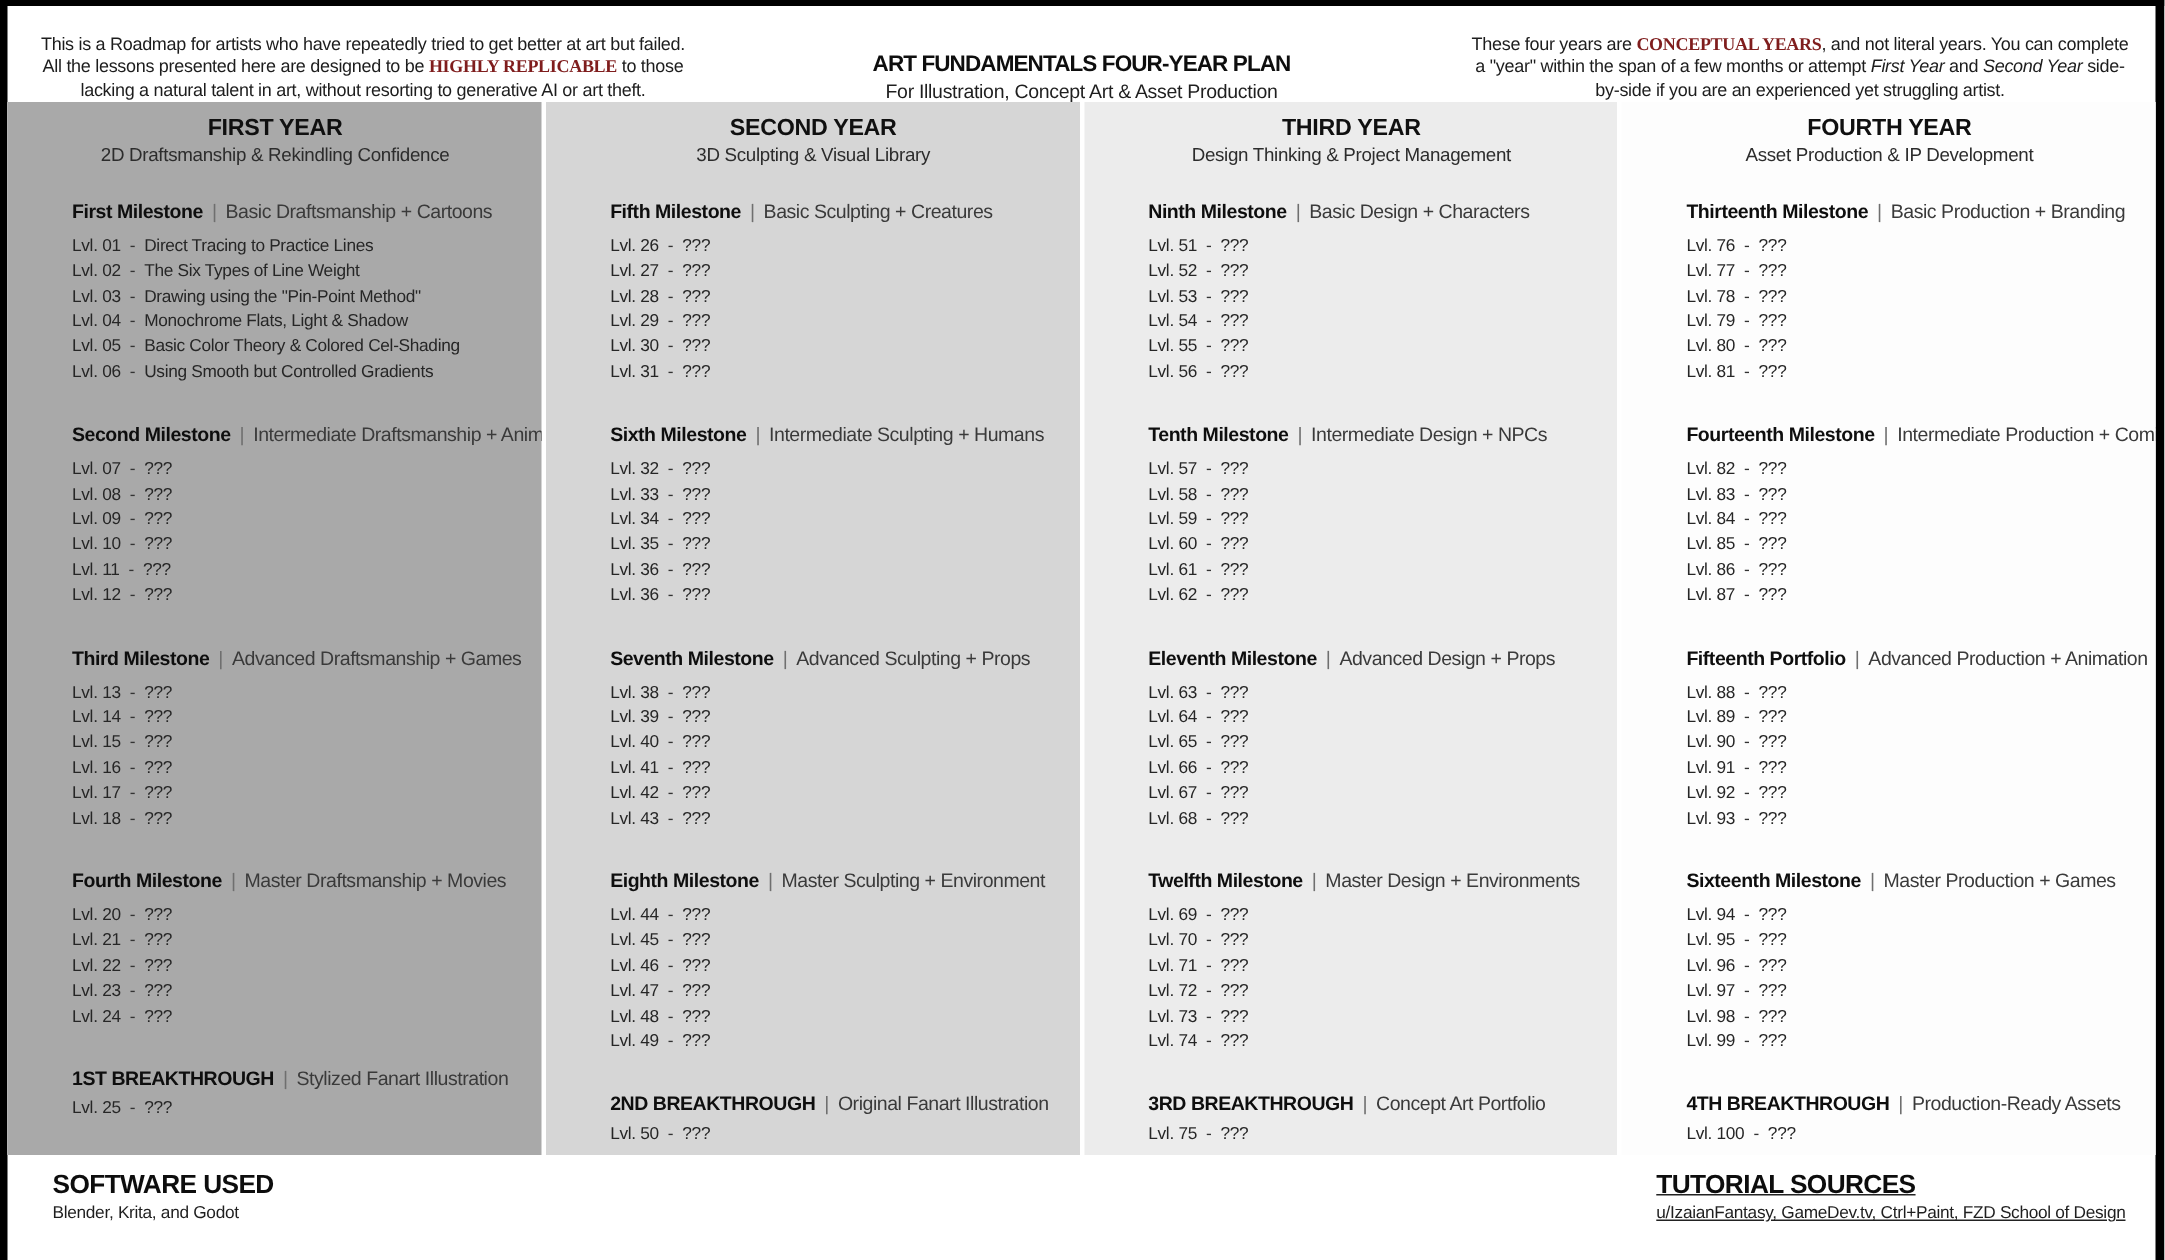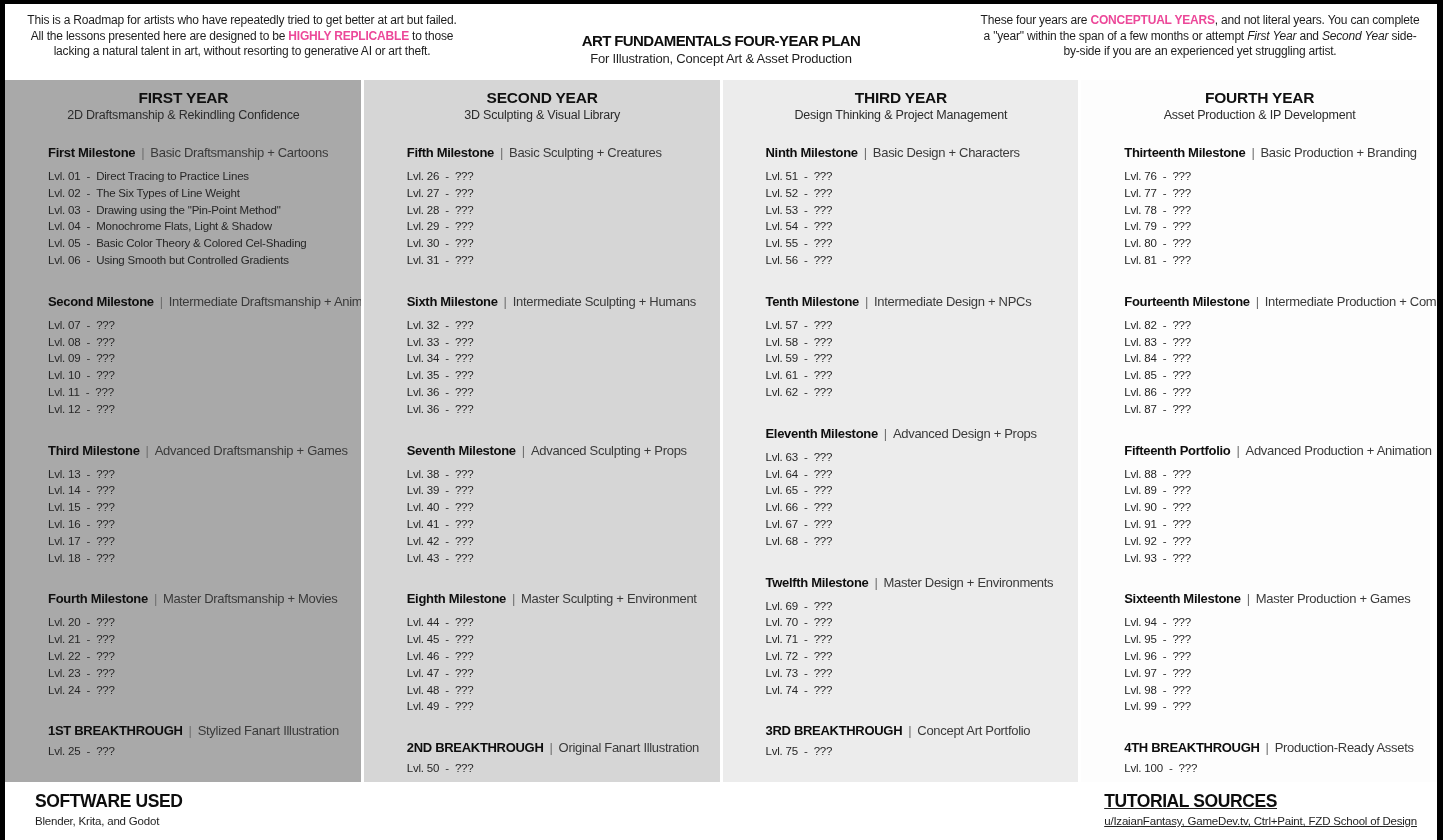--- a/index.html
+++ b/index.html
@@ -6,26 +6,26 @@
   body{
     width:1443px;height:840px;overflow:hidden;background:#ffffff;
     font-family:"Liberation Sans", sans-serif;color:#222;
   }
   .frame{
     box-sizing:border-box;width:1443px;height:840px;background:#fff;
     border-top:4px solid #000;border-left:5px solid #000;border-right:6px solid #000;
     display:flex;flex-direction:column;
   }
   
-  .header{height:76px;display:flex;align-items:flex-start;padding-top:7px;box-sizing:border-box;}
+  .header{height:64px;display:flex;align-items:flex-end;padding-top:7px;box-sizing:border-box;}
   .note{
     width:474px;box-sizing:border-box;padding:2px 16px 0 16px;text-align:center;
     font-size:12px;line-height:15.5px;letter-spacing:-0.2px;color:#1d1d1d;
   }
-  .note .b{font-weight:bold;color:#ec4899;}
+  .note .b{font-weight:bold;color:#7f1d1d;font-family:Liberation Serif, serif;}
   .note .i{font-style:italic;}
   .header-center{flex:1;text-align:center;padding-top:1px;}
   .main-title{font-size:15px;font-weight:bold;letter-spacing:-0.6px;color:#0e0e0e;margin-top:20px;}
   .main-subtitle{font-size:13px;color:#1f1f1f;margin-top:2px;letter-spacing:-0.2px;}
   
   .columns{
     height:702px;display:grid;grid-template-columns:repeat(4,1fr);
     column-gap:3px;background:#fff;
   }
   .column{box-sizing:border-box;padding:8px 12px 0 13px;overflow:hidden;}
@@ -409,20 +409,23 @@
                 </div>
 
                 <div class="level">
                   <span>Lvl. 58</span><span class="lsep">-</span><span>???</span>
                 </div>
 
                 <div class="level">
                   <span>Lvl. 59</span><span class="lsep">-</span><span>???</span>
                 </div>
 
+                <div class="level">
+                  <span>Lvl. 60</span><span class="lsep">-</span><span>???</span>
+                </div>
 
                 <div class="level">
                   <span>Lvl. 61</span><span class="lsep">-</span><span>???</span>
                 </div>
 
                 <div class="level">
                   <span>Lvl. 62</span><span class="lsep">-</span><span>???</span>
                 </div>
 
             </div>

